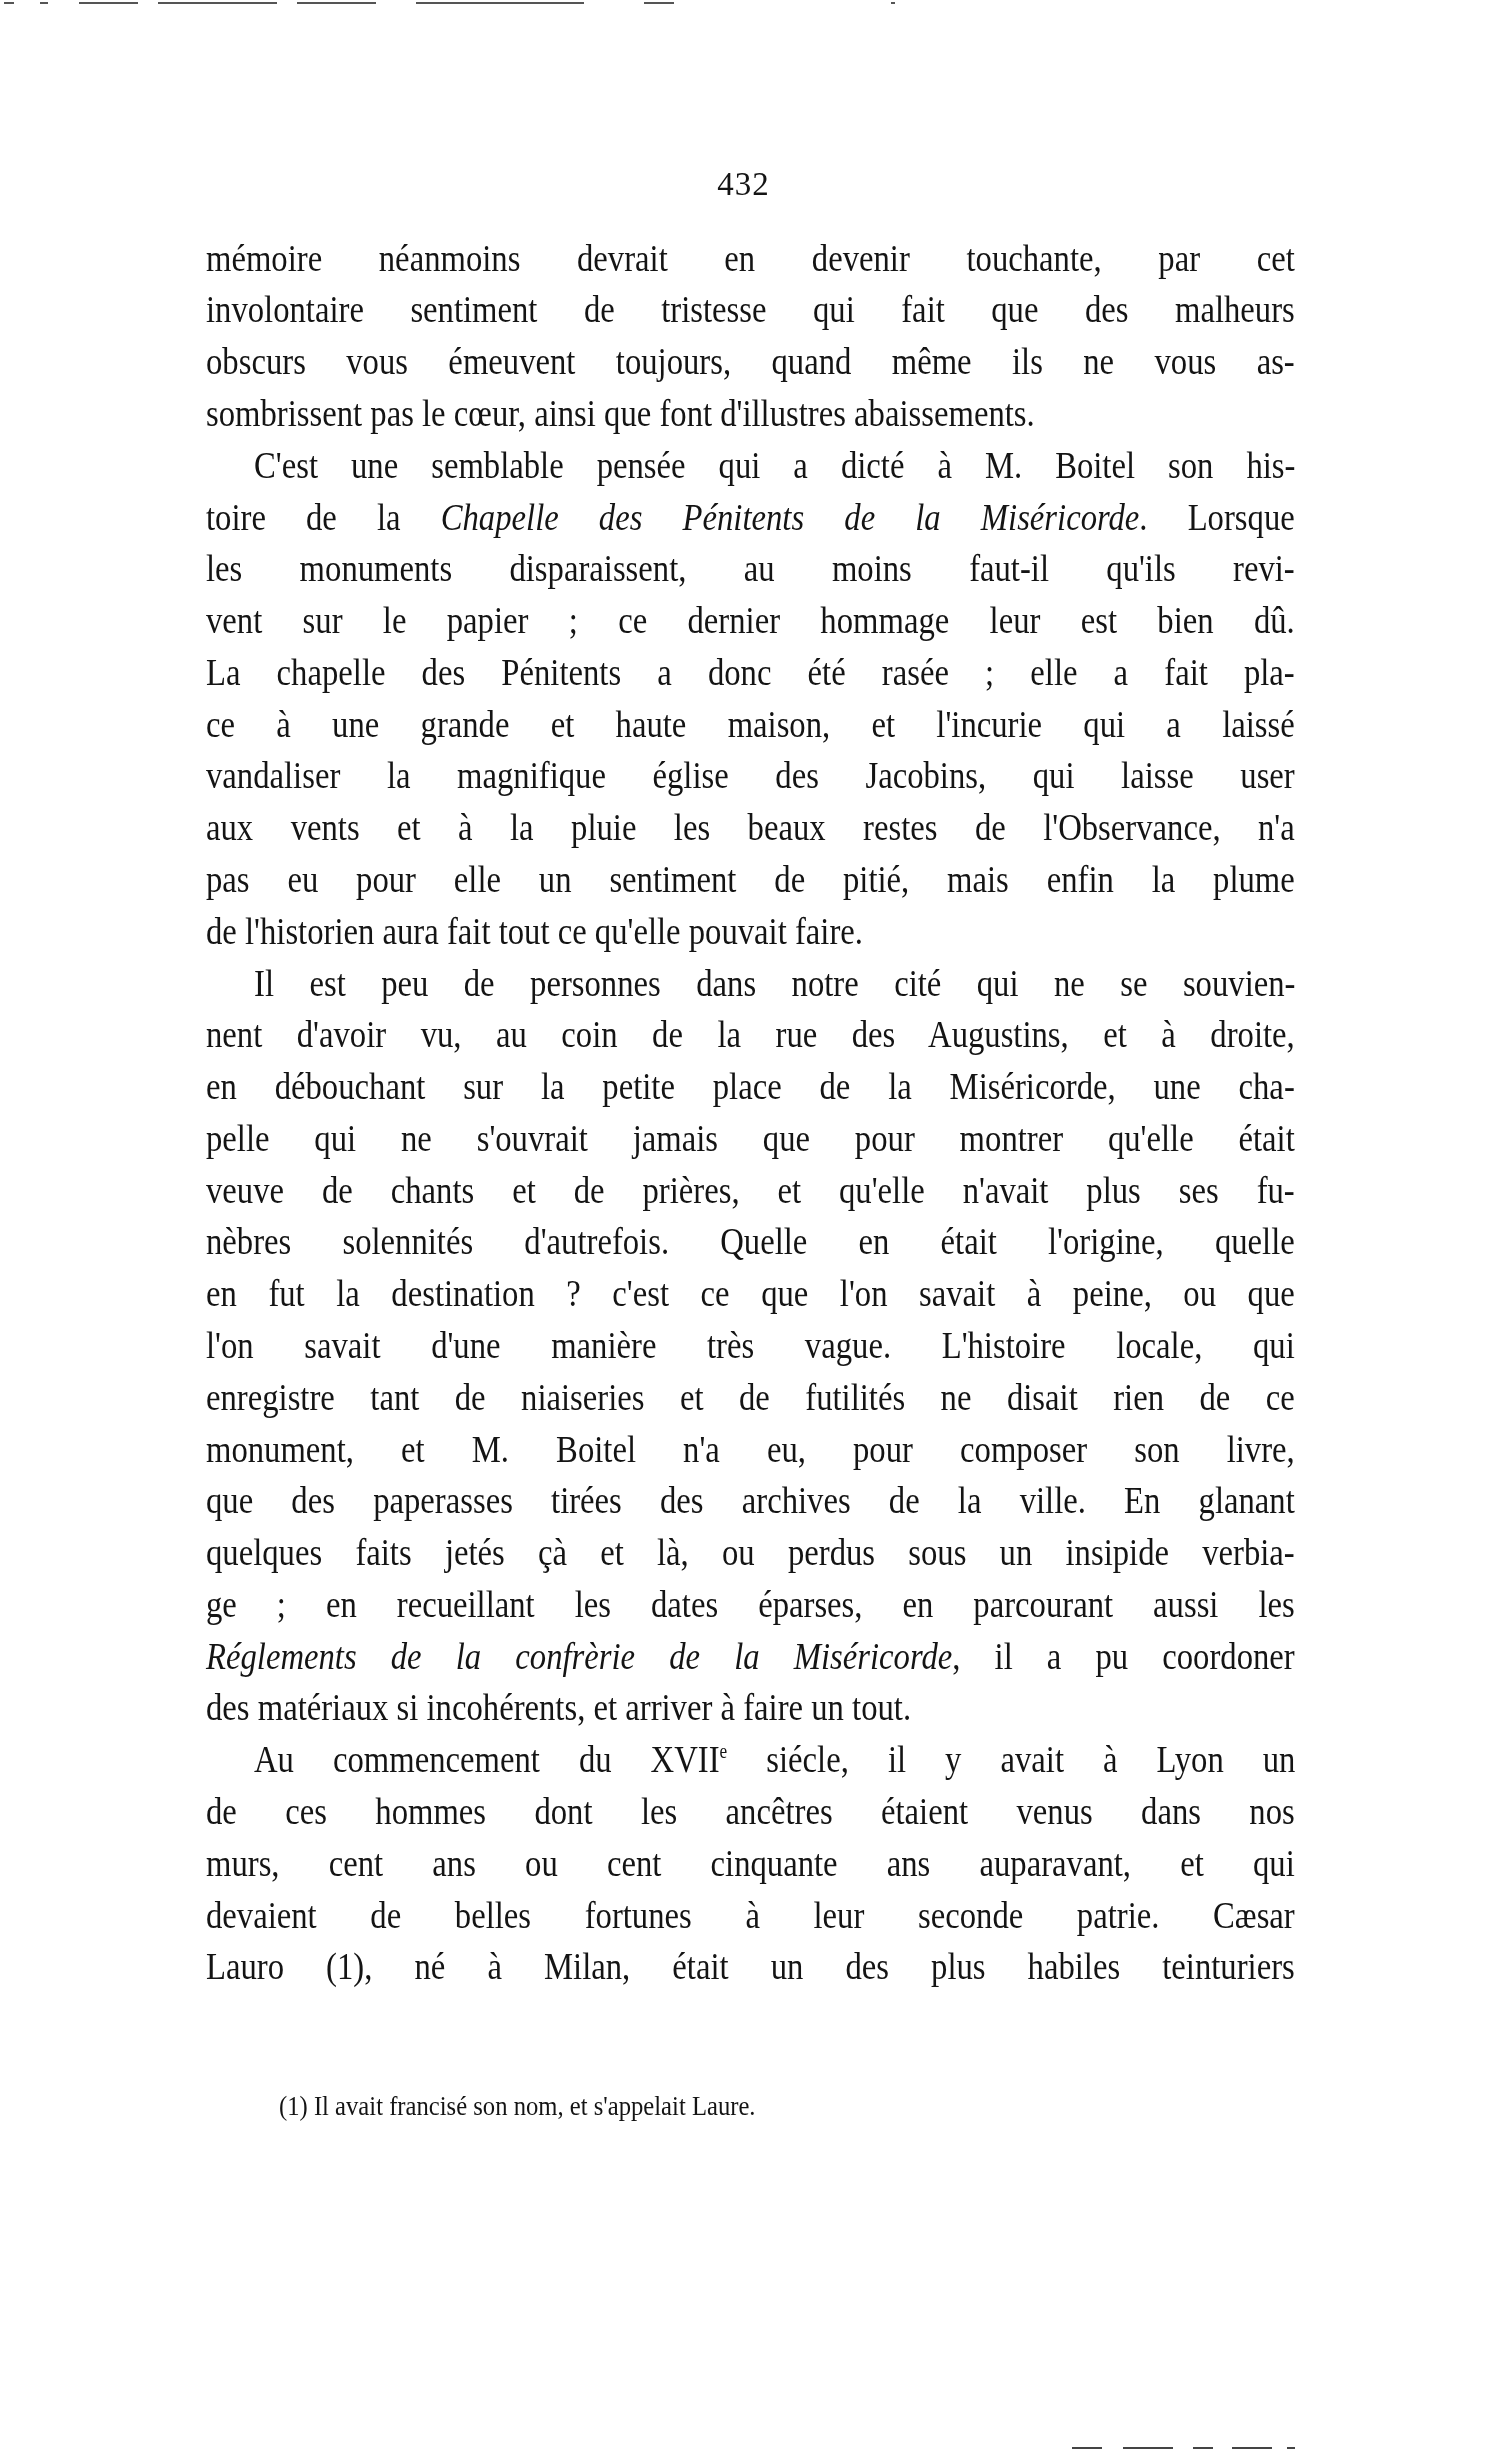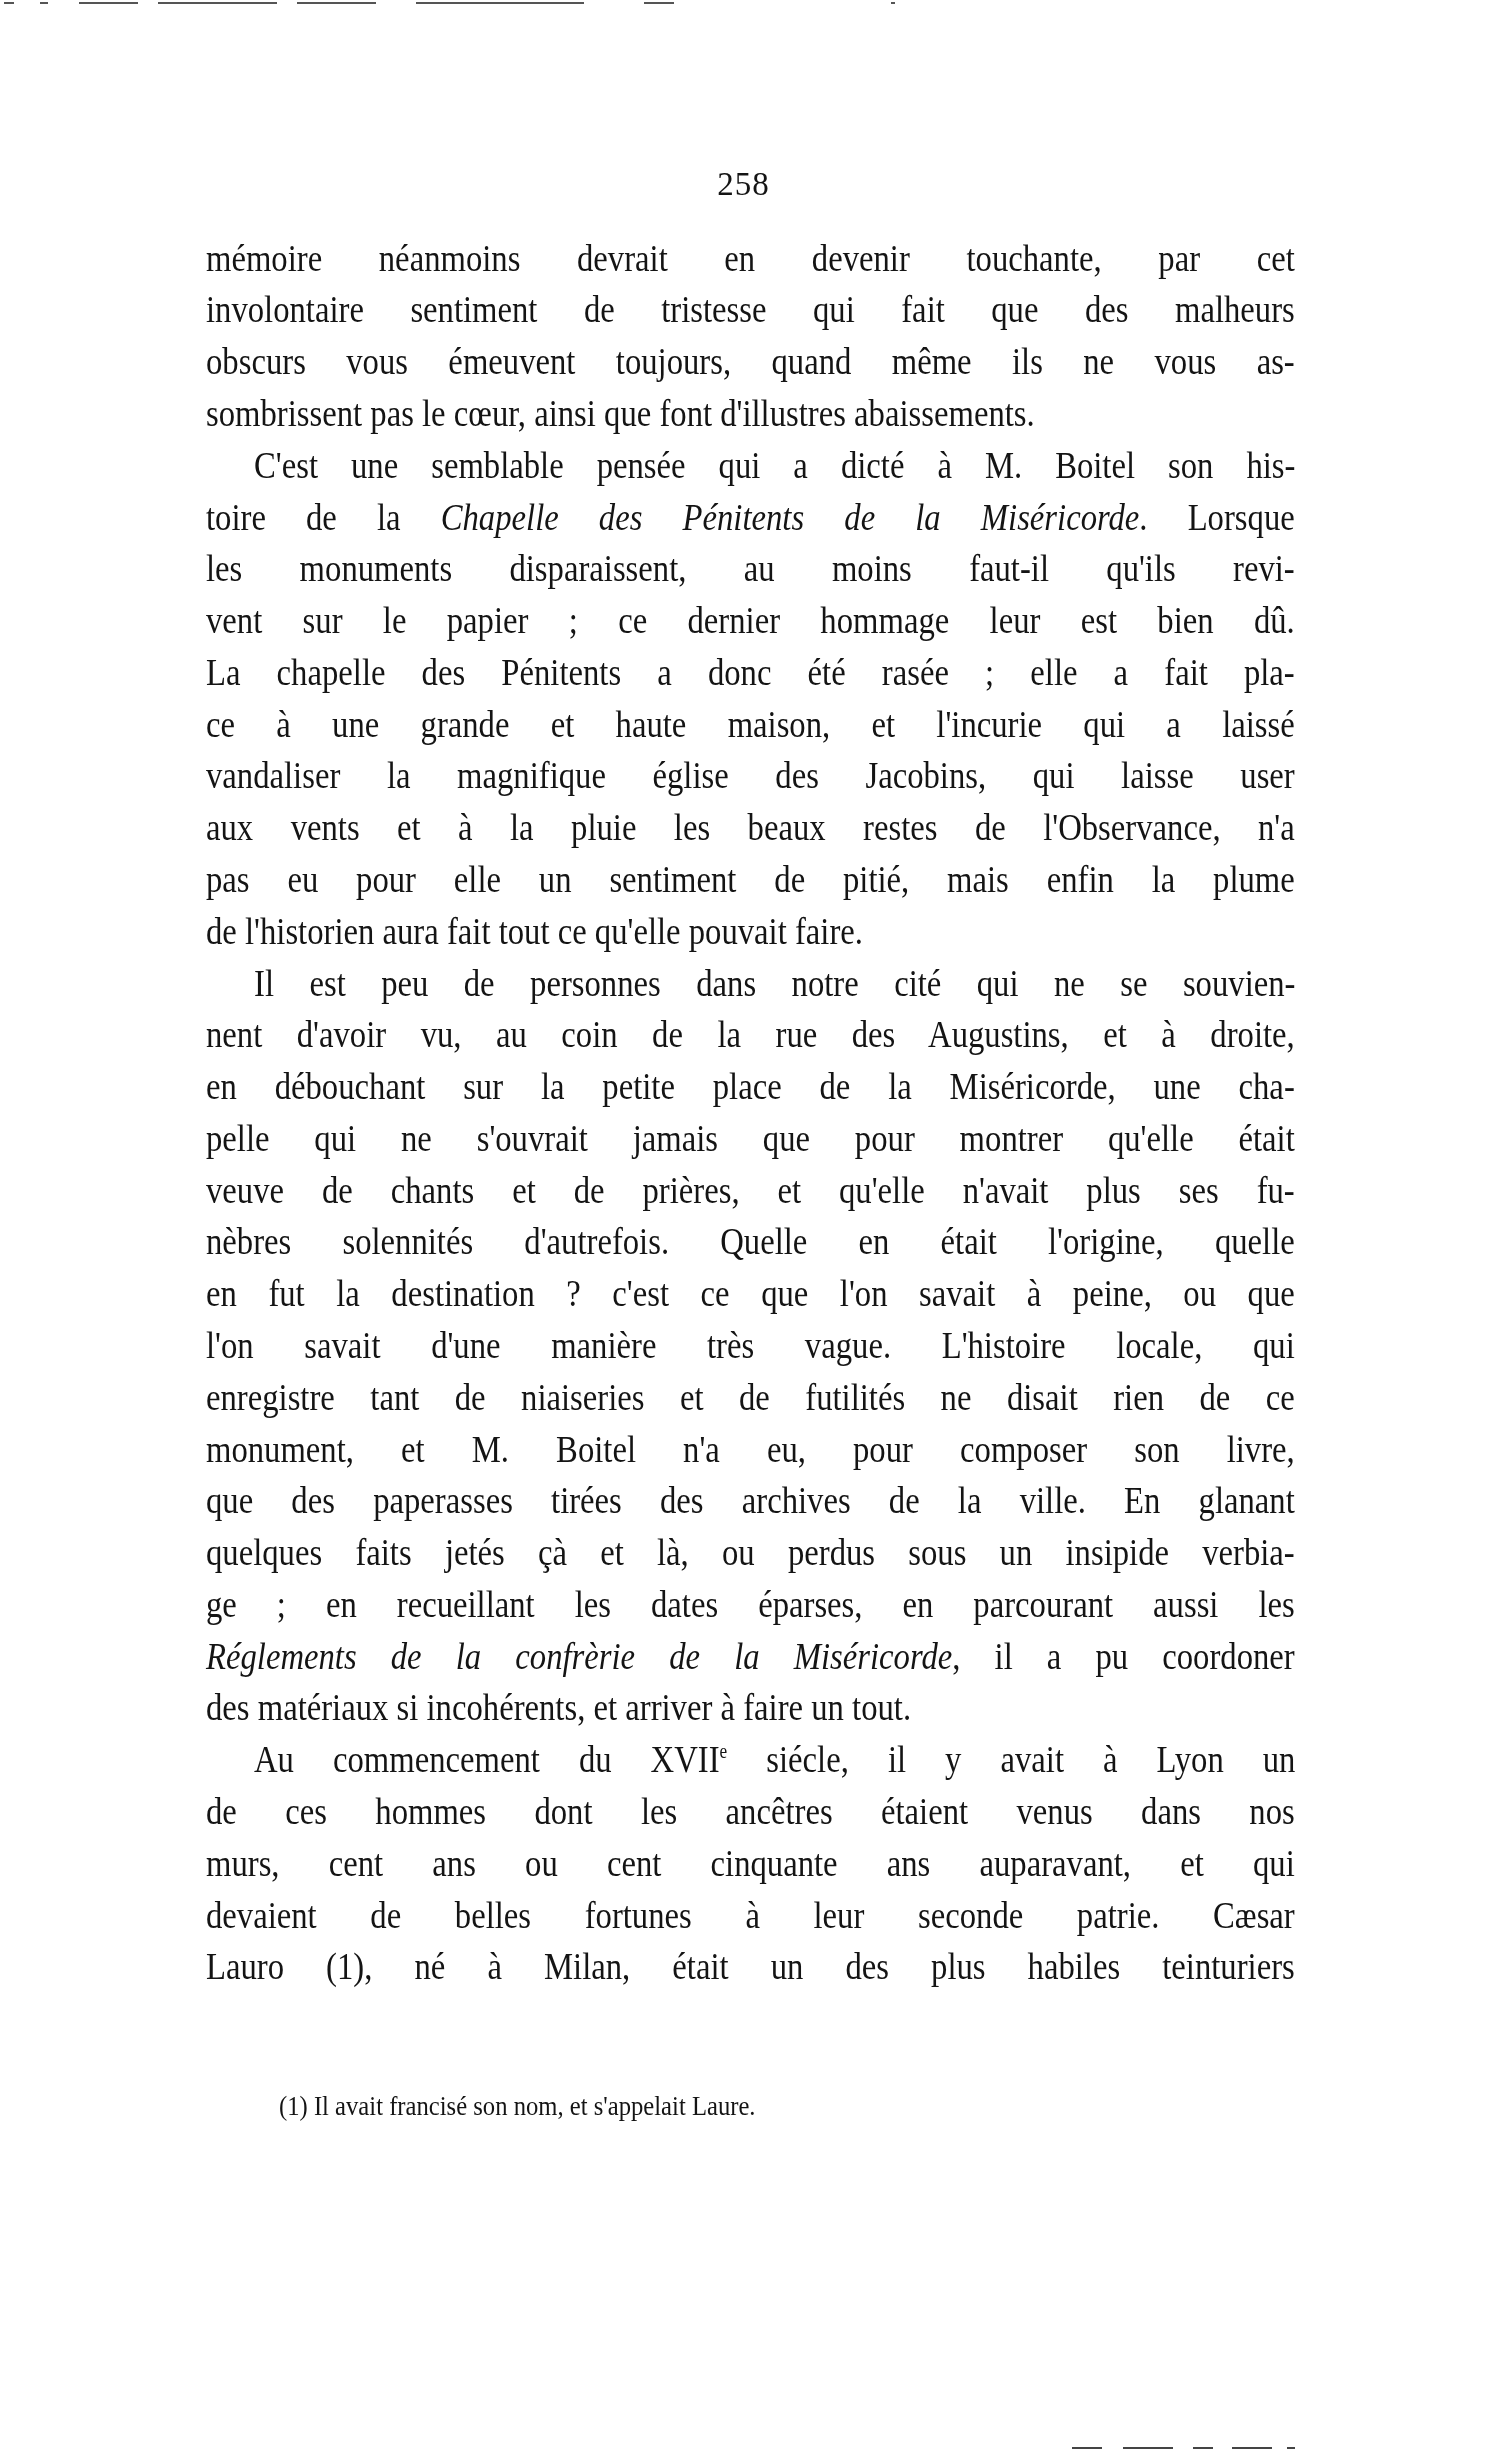--- a/index.html
+++ b/index.html
@@ -86,21 +86,21 @@
   <span style="left:4px;width:10px;"></span>
   <span style="left:40px;width:8px;"></span>
   <span style="left:79px;width:59px;"></span>
   <span style="left:158px;width:119px;"></span>
   <span style="left:297px;width:79px;"></span>
   <span style="left:416px;width:168px;"></span>
   <span style="left:644px;width:30px;"></span>
   <span style="left:891px;width:4px;"></span>
 </div>
 
-<div class="page-number">258</div>
+<div class="page-number">432</div>
 
 <div class="text-block" id="body-text" style="top:0;">
     <div class="line" style="top: 236px;">mémoire néanmoins devrait en devenir touchante, par cet</div>
     <div class="line" style="top: 287px;">involontaire sentiment de tristesse qui fait que des malheurs</div>
     <div class="line" style="top: 339px;">obscurs vous émeuvent toujours, quand même ils ne vous as-</div>
     <div class="line last" style="top: 391px;">sombrissent pas le cœur, ainsi que font d'illustres abaissements.</div>
     <div class="line indent" style="top: 443px;">C'est une semblable pensée qui a dicté à M. Boitel son his-</div>
     <div class="line" style="top: 495px;">toire de la <i>Chapelle des Pénitents de la Miséricorde</i>. Lorsque</div>
     <div class="line" style="top: 546px;">les monuments disparaissent, au moins faut-il qu'ils revi-</div>
     <div class="line" style="top: 598px;">vent sur le papier ; ce dernier hommage leur est bien dû.</div>

